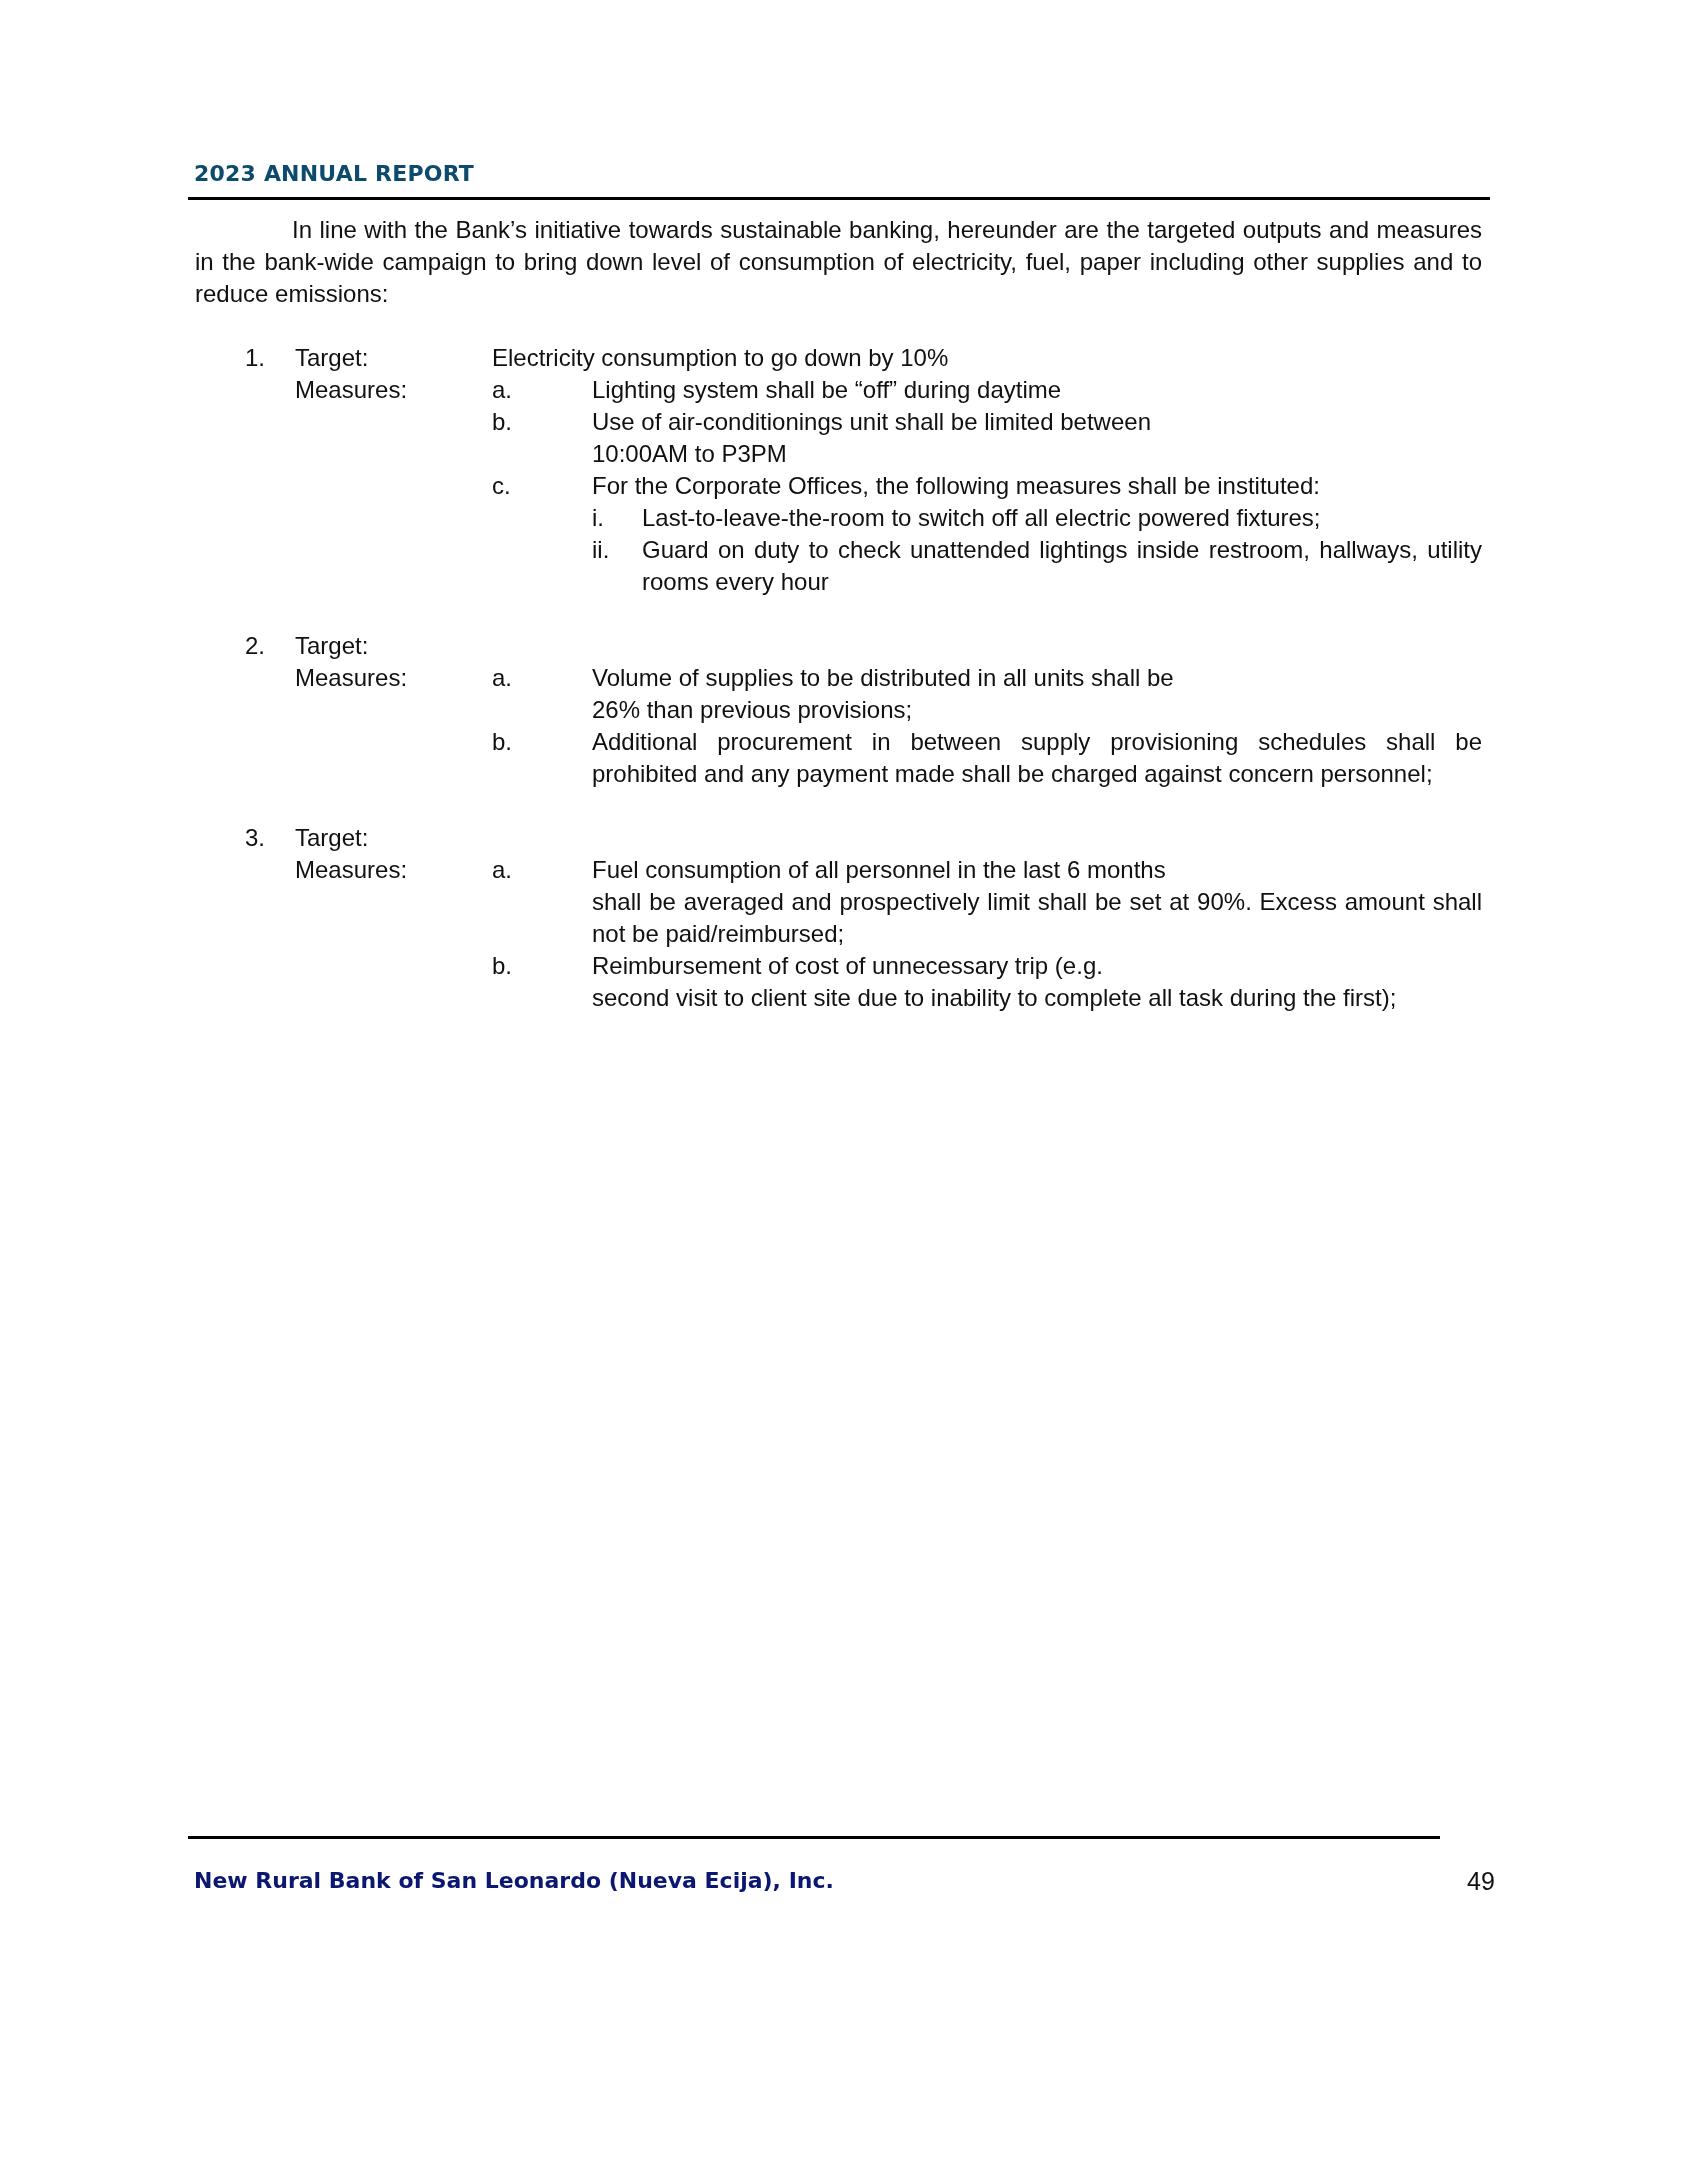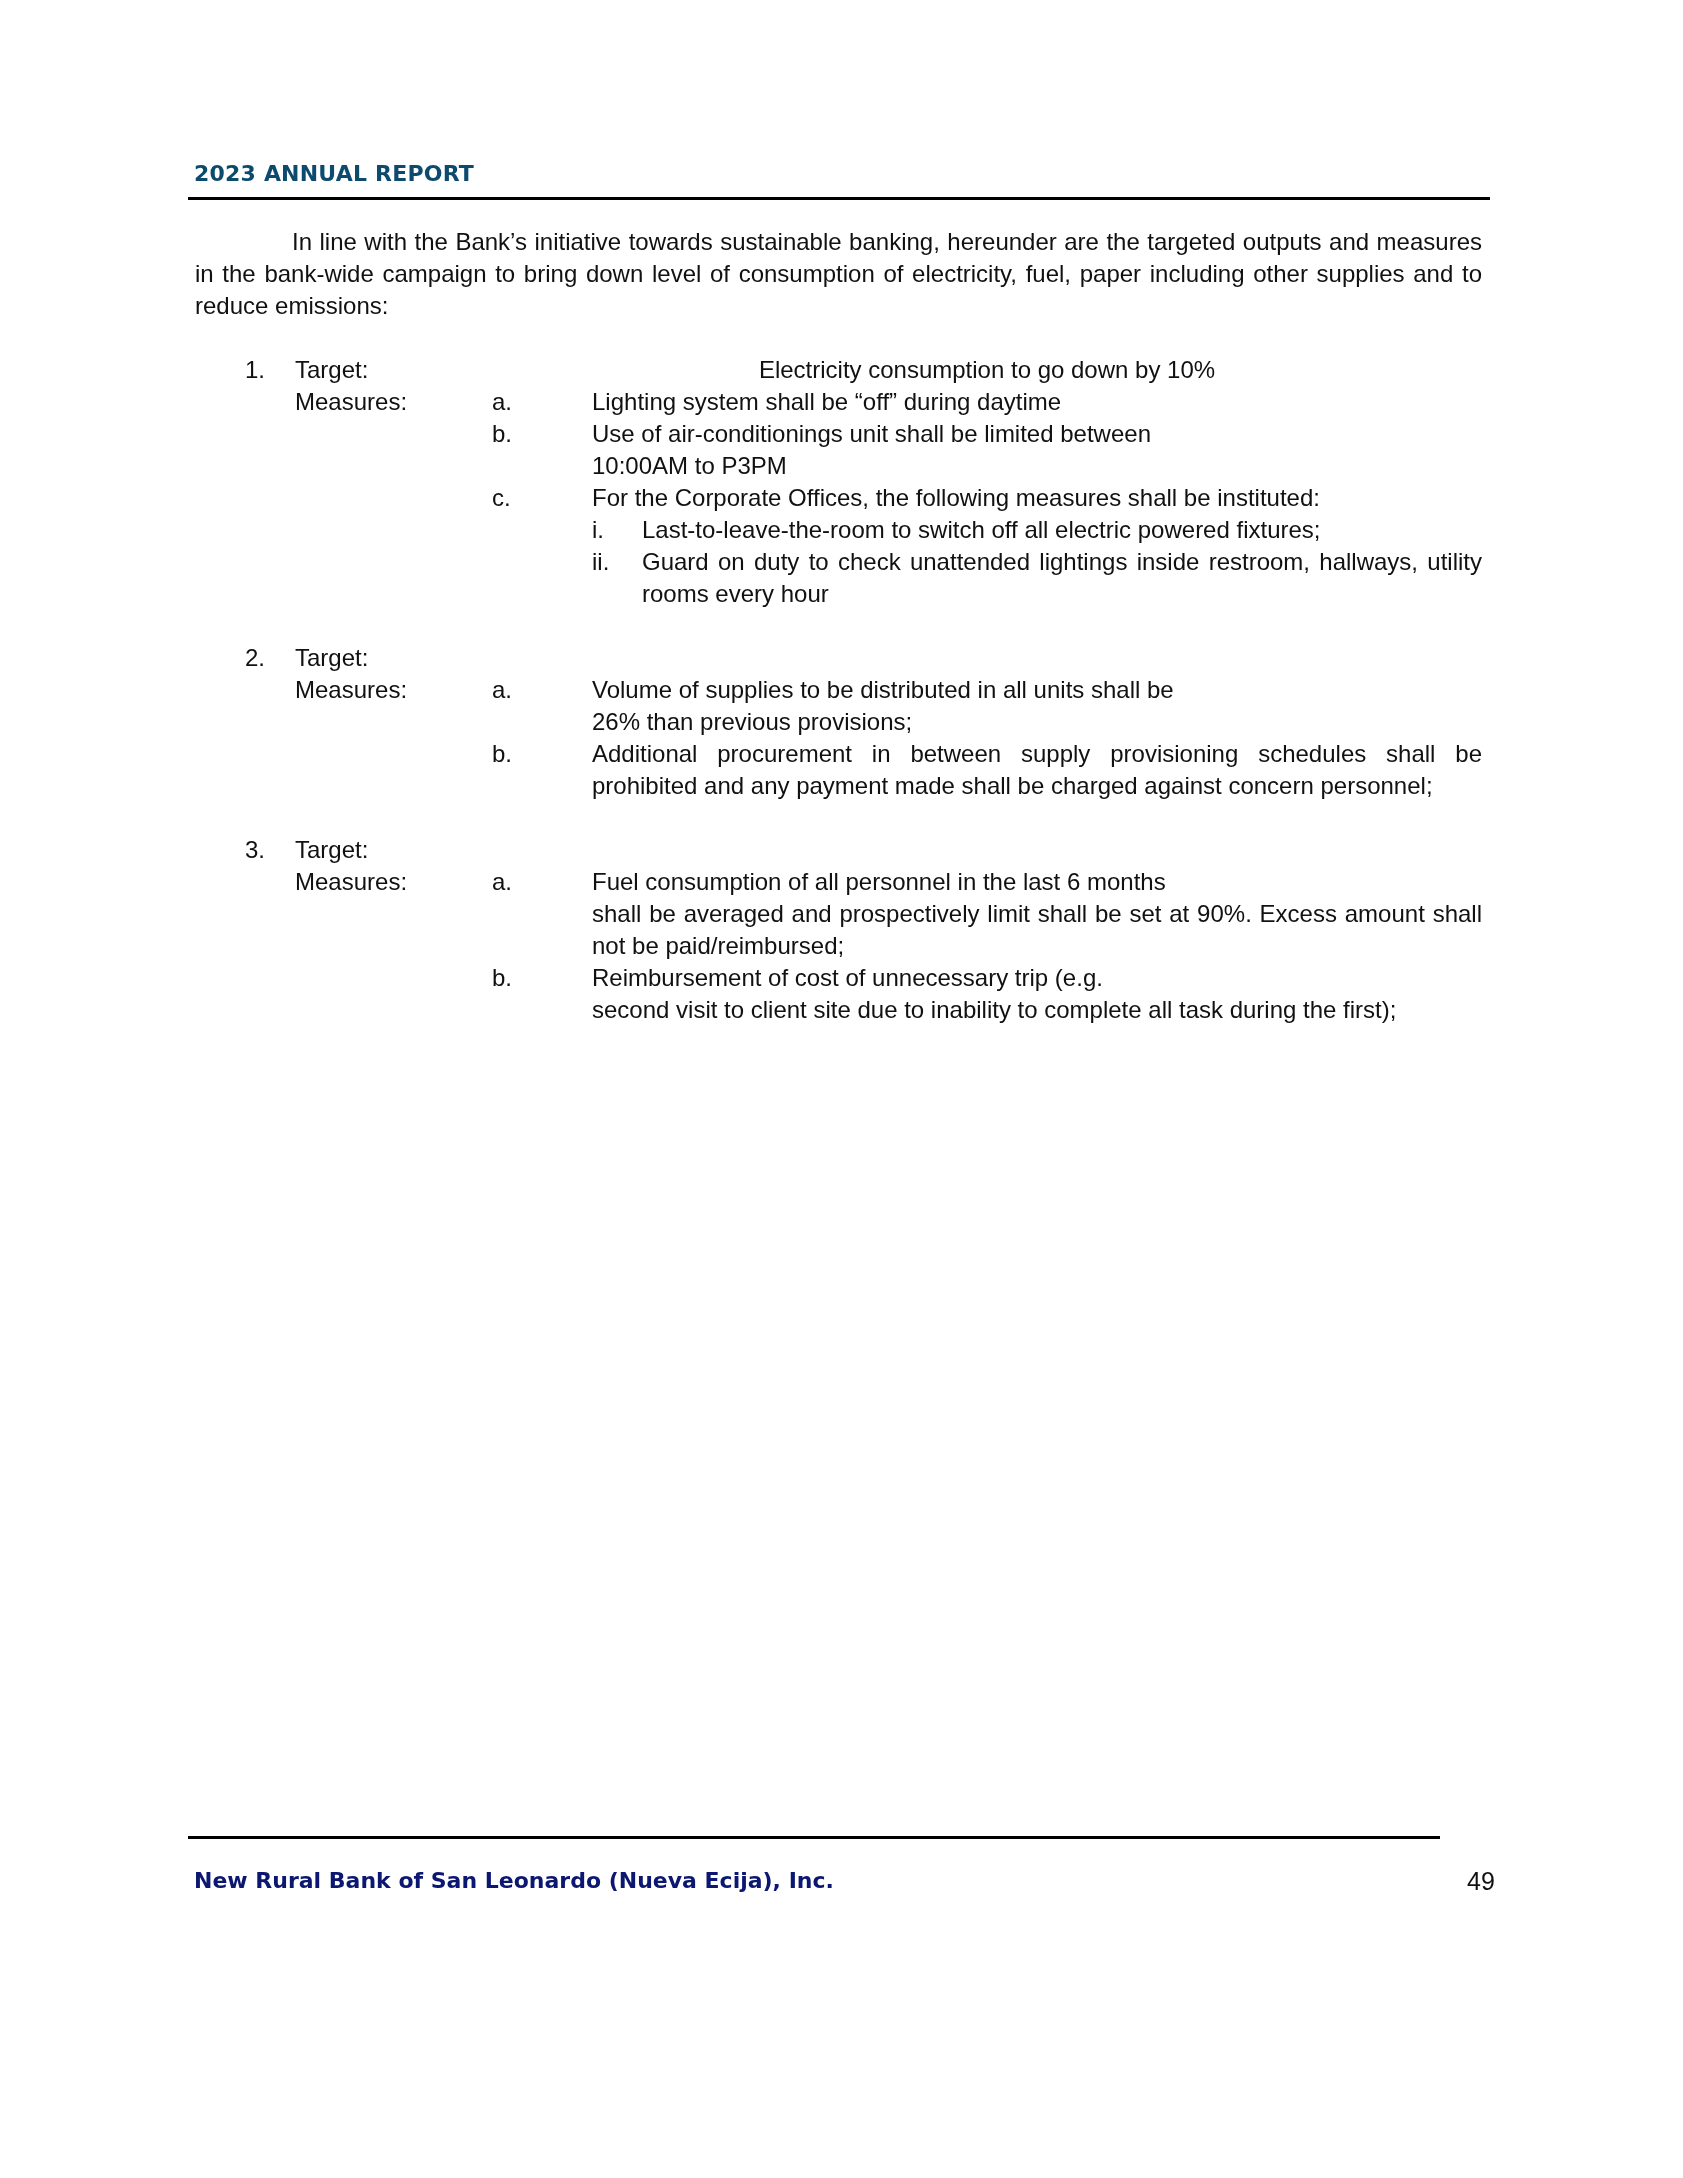--- a/index.html
+++ b/index.html
@@ -1,27 +1,27 @@
 <!DOCTYPE html>
 <html><head>
 <meta charset="utf-8">
 <style>
   html, body { margin: 0; padding: 0; background: #ffffff; }
   body { width: 1683px; height: 2178px; position: relative; overflow: hidden;
          font-family: "Liberation Sans", sans-serif; color: #111; }
   .header-title { position: absolute; left: 194px; top: 161px; font-family: "DejaVu Sans", sans-serif;
                   font-weight: bold; font-size: 22px; color: #0c4a6e; letter-spacing: 0.2px; }
   .rule-top { position: absolute; left: 188px; top: 197px; width: 1302px; height: 3px; background: #000; }
-  .page { position: absolute; left: 195px; top: 226px; width: 1287px; font-size: 24px; line-height: 32px; }
+  .page { position: absolute; left: 195px; top: 214px; width: 1287px; font-size: 24px; line-height: 32px; }
   .intro { text-align: justify; text-indent: 97px; margin: 0 0 32px 0; }
   .item { position: relative; margin-bottom: 32px; }
   .row { position: relative; min-height: 32px; }
   .num { position: absolute; left: 50px; }
   .label { position: absolute; left: 100px; }
-  .target-text { margin-left: 297px; text-align: center; }
+  .target-text { margin-left: 297px; }
   .measure { position: relative; }
   .mletter { position: absolute; left: 297px; }
   .mtext { margin-left: 397px; text-align: justify; }
   .sub { position: relative; }
   .subnum { position: absolute; left: 397px; }
   .subtext { margin-left: 447px; text-align: justify; }
   .rule-bottom { position: absolute; left: 188px; top: 1836px; width: 1252px; height: 3px; background: #000; }
   .footer-name { position: absolute; left: 194px; top: 1868px; font-family: "DejaVu Sans", sans-serif;
                  font-weight: bold; font-size: 22px; color: #0b1770; }
   .page-num { position: absolute; left: 1467px; top: 1867px; font-size: 25px; color: #111; }

